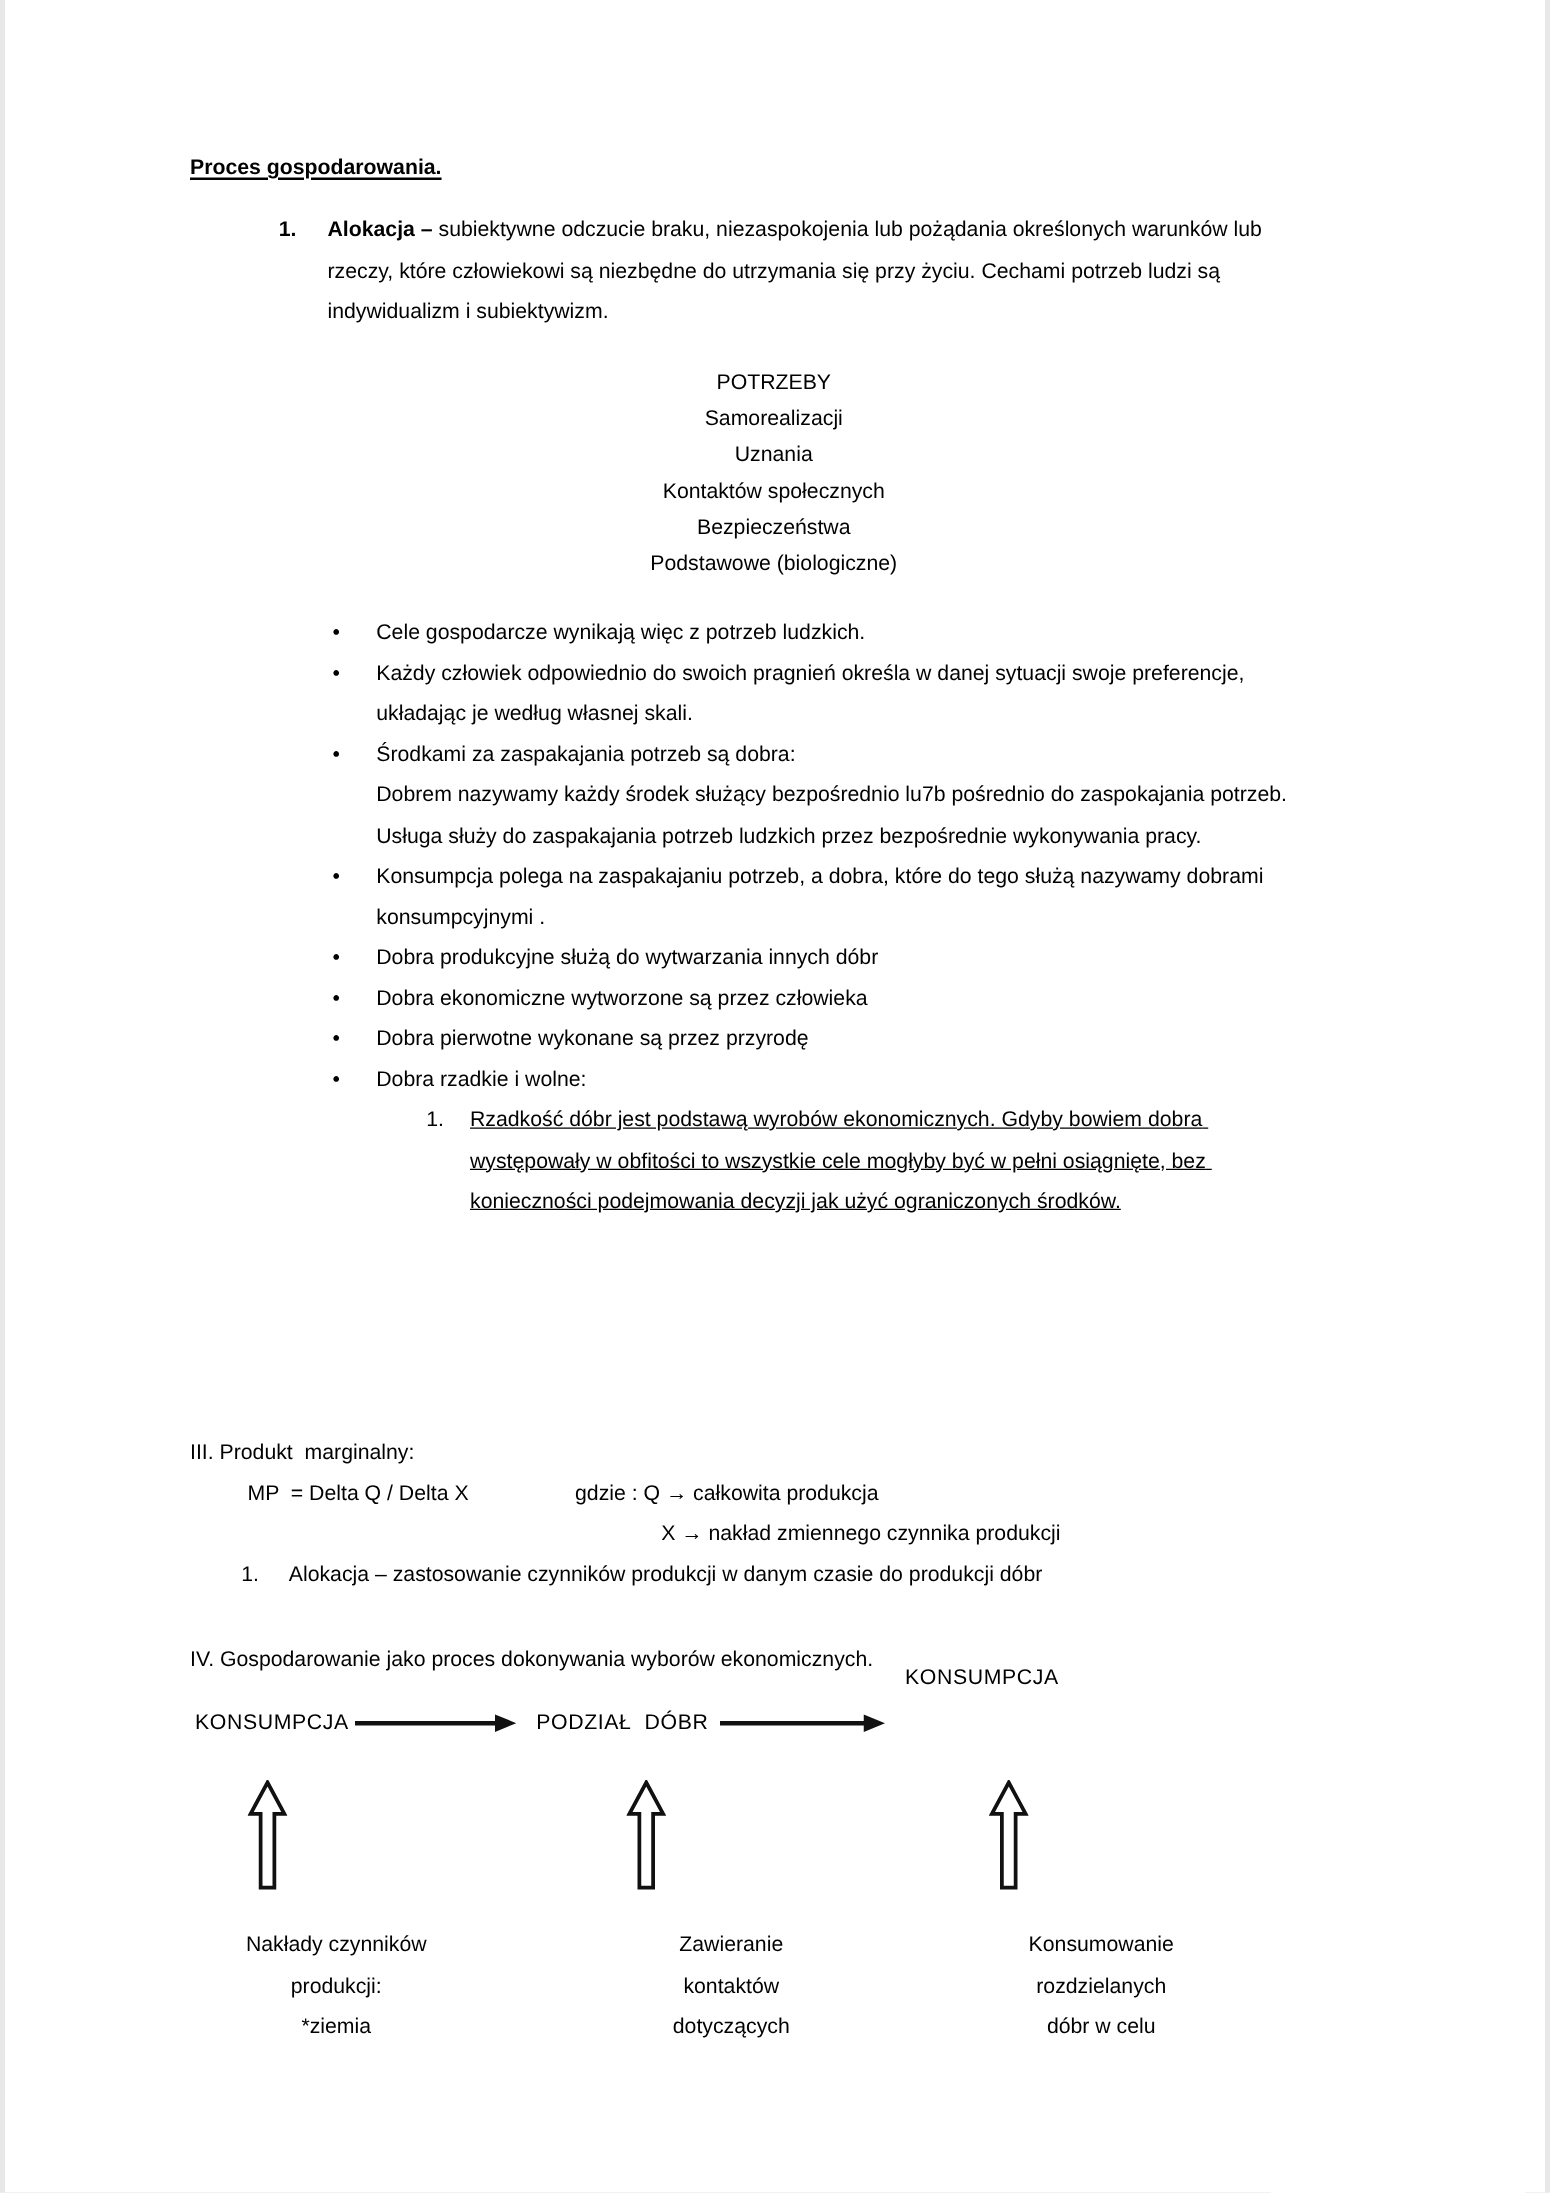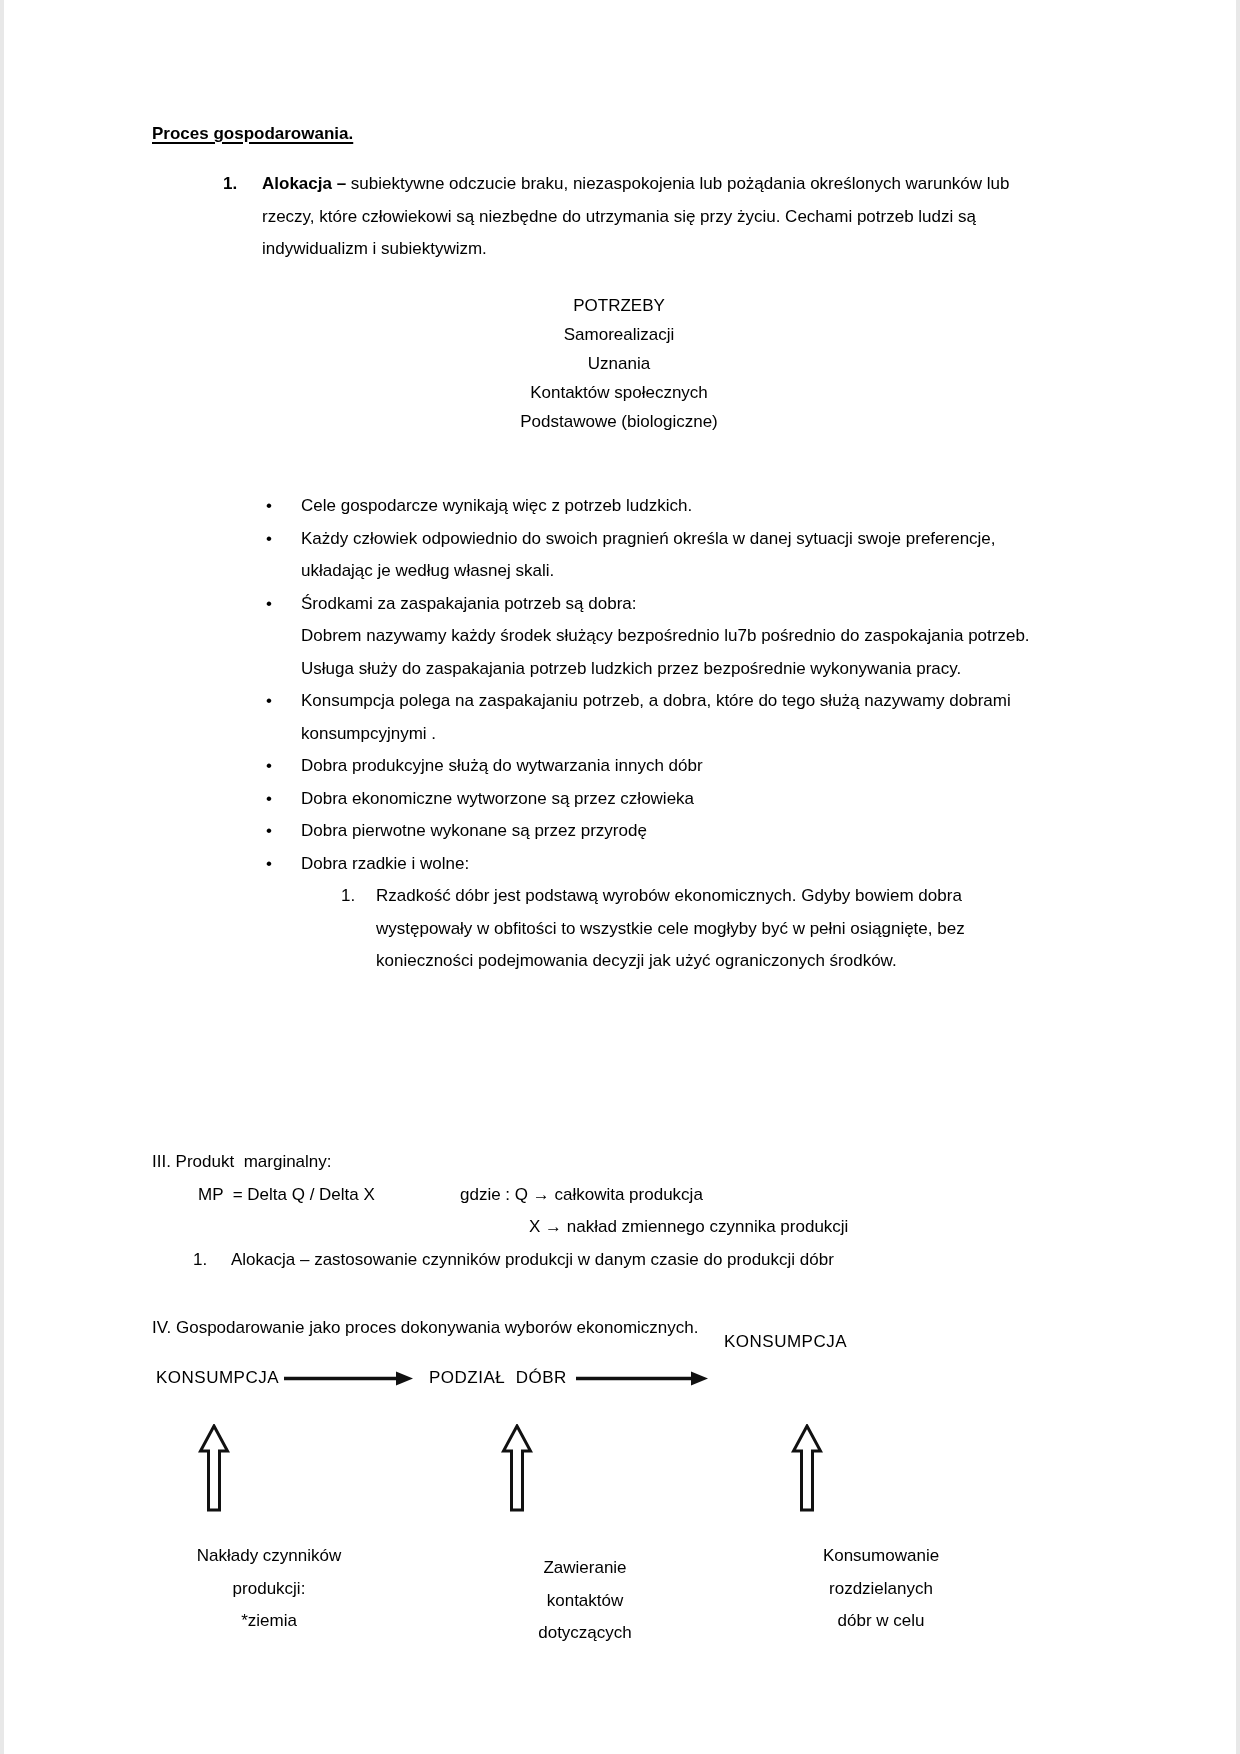--- a/index.html
+++ b/index.html
@@ -27,21 +27,21 @@
   .item1 .num{width:39px;flex:none;font-weight:bold;}
   .item1 .body{width:775px;}
   .bold-lead{font-weight:bold;}
   .needs{width:930px;text-align:center;line-height:29px;}
   .bullets{width:770px;}
   .bullet-row{display:flex;}
   .bullet-row .marker{width:35px;flex:none;}
   .bullet-row .content{width:735px;}
   .sub-item{display:flex;margin-left:75px;}
   .sub-item .num{width:35px;flex:none;}
-  .sub-item .body{width:690px;}
+  .sub-item .body{width:690px;text-decoration:underline;}
   .sec3-line{position:relative;height:32.5px;}
   .sec3-line .at{position:absolute;top:0;white-space:pre;}
   .alok{display:flex;padding-left:41px;}
   .alok .num{width:38px;flex:none;}
   .diagram-label{white-space:pre;letter-spacing:0.5px;}
   .col{line-height:32.5px;width:230px;text-align:center;}
   svg{display:block;}
 </style>
 </head>
 <body>
@@ -55,20 +55,21 @@
     <span class="body">
       <span class="bold-lead pre">Alokacja –</span><span class="pre"> subiektywne odczucie braku, niezaspokojenia lub pożądania określonych warunków lub rzeczy, które człowiekowi są niezbędne do utrzymania się przy życiu. Cechami potrzeb ludzi są indywidualizm i subiektywizm.</span>
     </span>
   </div>
 
   <div class="abs needs" style="left:150px;top:291px;">
     <div>POTRZEBY</div>
     <div>Samorealizacji</div>
     <div>Uznania</div>
     <div>Kontaktów społecznych</div>
+    <div>Bezpieczeństwa</div>
     <div>Podstawowe (biologiczne)</div>
   </div>
 
   <div class="abs bullets lh" style="left:262px;top:490px;">
 
     <div class="bullet-row">
       <span class="marker">•</span>
       <span class="content">
           <p class="pre">Cele gospodarcze wynikają więc z potrzeb ludzkich.</p>
         </span>
@@ -181,21 +182,21 @@
     <svg width="32" height="88" viewBox="0 0 32 88">
       <path d="M16 2 L29.5 27 L21.5 27 L21.5 86 L10.5 86 L10.5 27 L2.5 27 Z" fill="#fff" stroke="#111" stroke-width="3" stroke-linejoin="miter"></path>
     </svg>
   </div>
 
   <div class="abs col" style="left:150px;top:1540px;">
     <div>Nakłady czynników</div>
     <div>produkcji:</div>
     <div>*ziemia</div>
   </div>
-  <div class="abs col" style="left:466px;top:1540px;margin-top:12px;">
+  <div class="abs col" style="left:466px;top:1540px;">
     <div>Zawieranie</div>
     <div>kontaktów</div>
     <div>dotyczących</div>
   </div>
   <div class="abs col" style="left:762px;top:1540px;">
     <div>Konsumowanie</div>
     <div>rozdzielanych</div>
     <div>dóbr w celu</div>
   </div>
 

